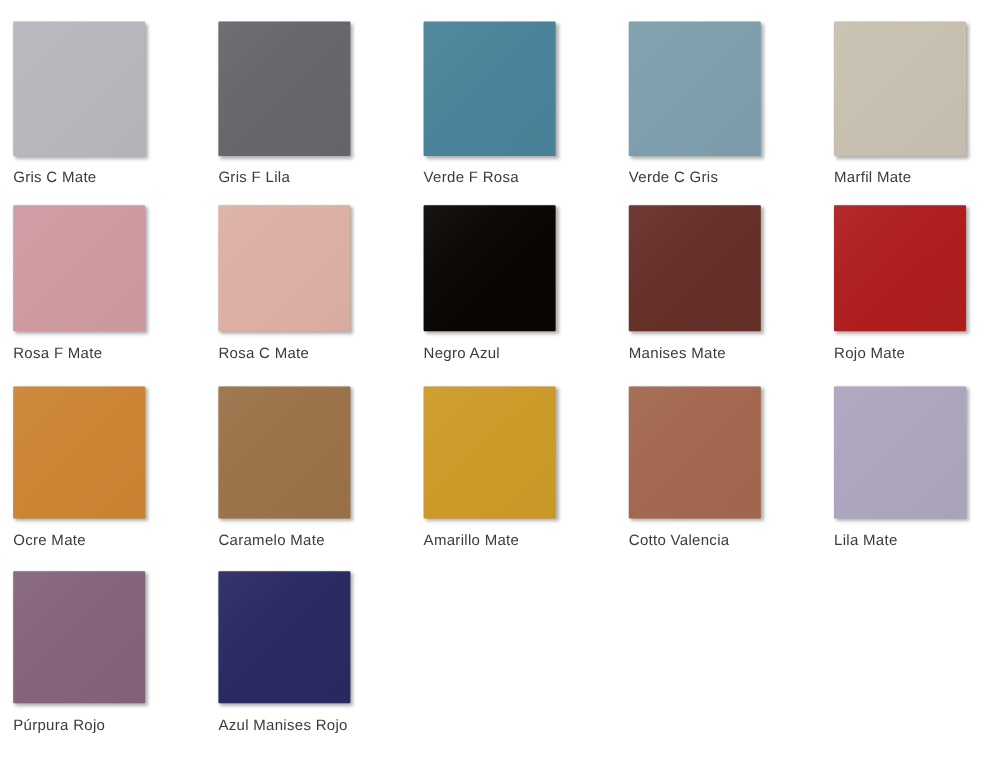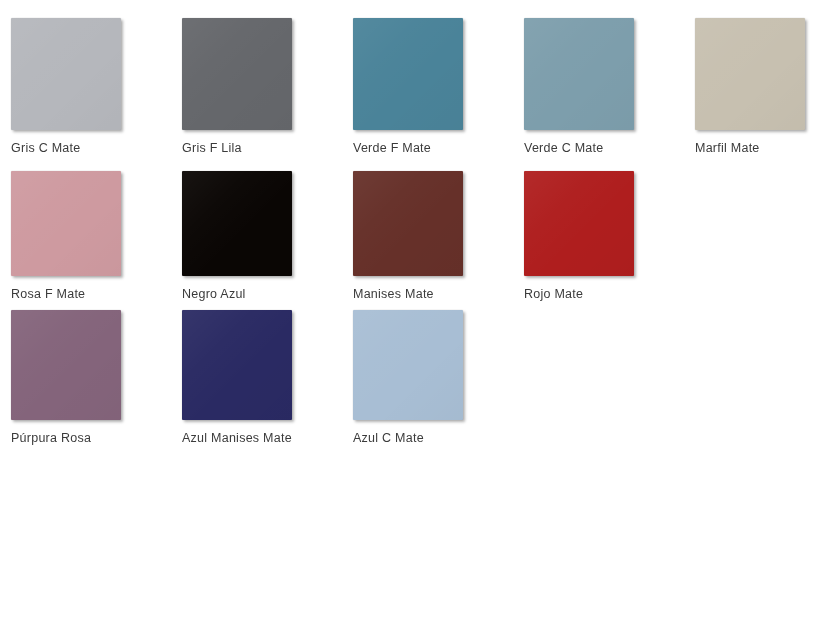--- a/index.html
+++ b/index.html
@@ -69,83 +69,105 @@
     letter-spacing: 0.02em;
   }
 
   
   .row-0 .swatch-chip { height: 112px; }
   .row-1 .swatch-chip { height: 105px; }
   .row-2 .swatch-chip { height: 110px; }
   .row-3 .swatch-chip { height: 110px; }
 
   .row-0 { margin-bottom: 15px; }
-  .row-1 { margin-bottom: 8px; }
+  .row-1 { margin-bottom: 20px; }
   .row-2 { margin-bottom: 18px; }
 </style>
 </head>
 <body style="background-color: rgb(255, 255, 255);">
 
 <main id="swatch-grid">
 
   <div class="swatch-row row-0">
     <div class="swatch-cell">
       <div class="swatch-chip" style="background-color: rgb(181, 183, 188);"></div>
       <div class="swatch-label">Gris C Mate</div>
     </div>
     <div class="swatch-cell">
       <div class="swatch-chip" style="background-color: rgb(101, 103, 107);"></div>
       <div class="swatch-label">Gris F Lila</div>
     </div>
     <div class="swatch-cell">
       <div class="swatch-chip" style="background-color: rgb(74, 131, 153);"></div>
-      <div class="swatch-label">Verde F Mate</div>
+      <div class="swatch-label">Verde F Rosa</div>
     </div>
     <div class="swatch-cell">
       <div class="swatch-chip" style="background-color: rgb(125, 158, 172);"></div>
-      <div class="swatch-label">Verde C Mate</div>
+      <div class="swatch-label">Verde C Gris</div>
     </div>
     <div class="swatch-cell">
       <div class="swatch-chip" style="background-color: rgb(199, 192, 176);"></div>
       <div class="swatch-label">Marfil Mate</div>
     </div>
   </div>
 
   <div class="swatch-row row-1">
     <div class="swatch-cell">
       <div class="swatch-chip" style="background-color: rgb(206, 154, 160);"></div>
       <div class="swatch-label">Rosa F Mate</div>
+    </div>
+    <div class="swatch-cell">
+      <div class="swatch-chip" style="background-color: rgb(220, 175, 164);"></div>
+      <div class="swatch-label">Rosa C Mate</div>
     </div>
     <div class="swatch-cell">
       <div class="swatch-chip" style="background-color: rgb(10, 6, 4);"></div>
       <div class="swatch-label">Negro Azul</div>
     </div>
     <div class="swatch-cell">
       <div class="swatch-chip" style="background-color: rgb(102, 48, 41);"></div>
       <div class="swatch-label">Manises Mate</div>
     </div>
     <div class="swatch-cell">
       <div class="swatch-chip" style="background-color: rgb(175, 30, 30);"></div>
       <div class="swatch-label">Rojo Mate</div>
     </div>
   </div>
 
+  <div class="swatch-row row-2">
+    <div class="swatch-cell">
+      <div class="swatch-chip" style="background-color: rgb(203, 132, 50);"></div>
+      <div class="swatch-label">Ocre Mate</div>
+    </div>
+    <div class="swatch-cell">
+      <div class="swatch-chip" style="background-color: rgb(155, 114, 73);"></div>
+      <div class="swatch-label">Caramelo Mate</div>
+    </div>
+    <div class="swatch-cell">
+      <div class="swatch-chip" style="background-color: rgb(204, 154, 40);"></div>
+      <div class="swatch-label">Amarillo Mate</div>
+    </div>
+    <div class="swatch-cell">
+      <div class="swatch-chip" style="background-color: rgb(163, 104, 79);"></div>
+      <div class="swatch-label">Cotto Valencia</div>
+    </div>
+    <div class="swatch-cell">
+      <div class="swatch-chip" style="background-color: rgb(173, 164, 190);"></div>
+      <div class="swatch-label">Lila Mate</div>
+    </div>
+  </div>
 
   <div class="swatch-row row-3">
     <div class="swatch-cell">
       <div class="swatch-chip" style="background-color: rgb(132, 100, 123);"></div>
-      <div class="swatch-label">Púrpura Rosa</div>
+      <div class="swatch-label">Púrpura Rojo</div>
     </div>
     <div class="swatch-cell">
       <div class="swatch-chip" style="background-color: rgb(42, 42, 99);"></div>
-      <div class="swatch-label">Azul Manises Mate</div>
-    </div>
-    <div class="swatch-cell">
-      <div class="swatch-chip" style="background-color: rgb(168, 190, 212);"></div>
-      <div class="swatch-label">Azul C Mate</div>
+      <div class="swatch-label">Azul Manises Rojo</div>
     </div>
     <div class="swatch-cell is-empty">
       
       
     </div>
   </div>
 
 </main>
 
 </body></html>

